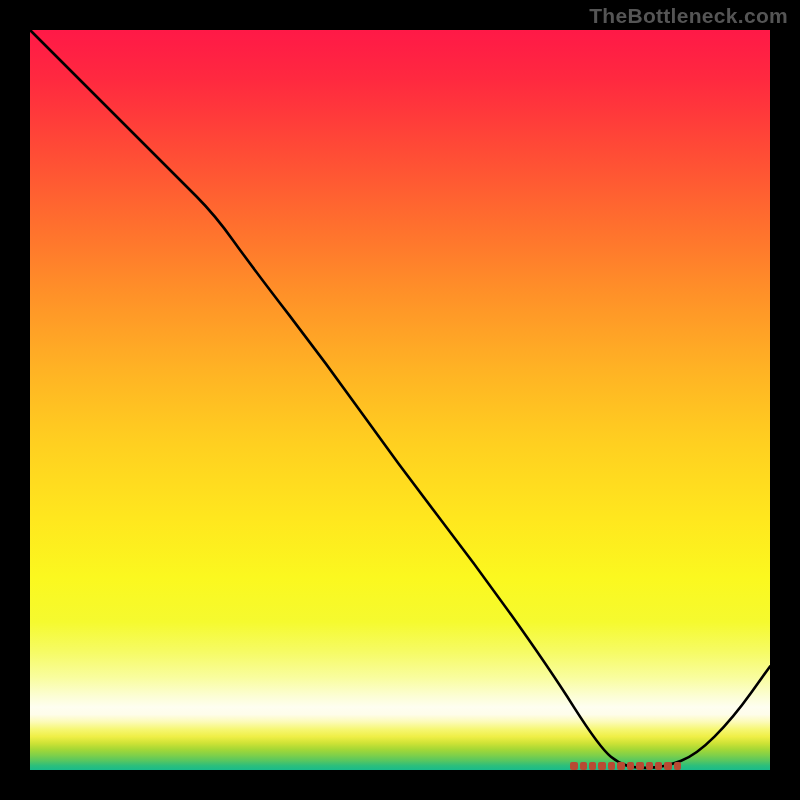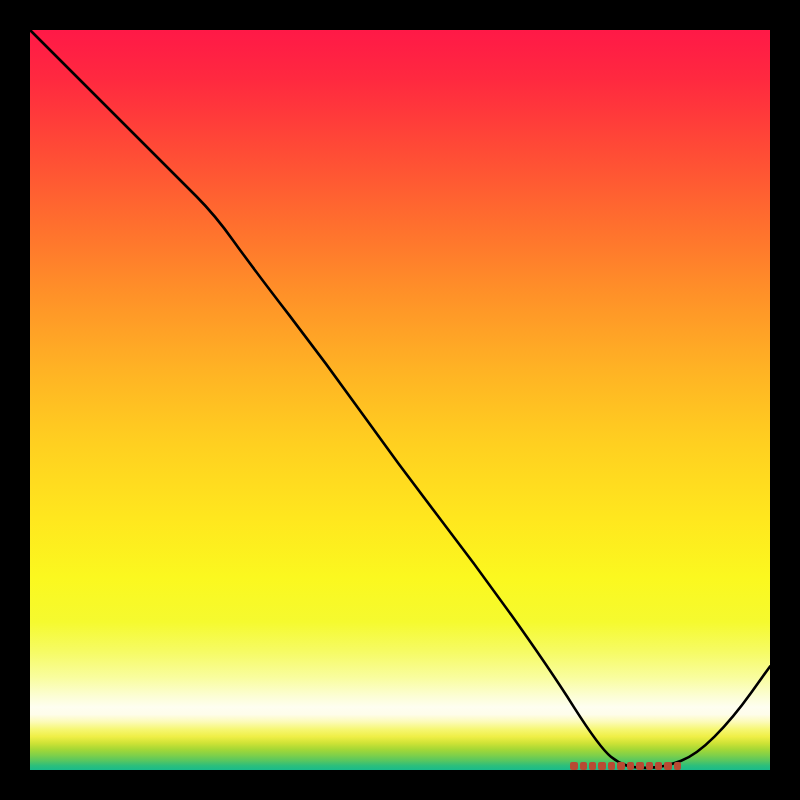--- a/index.html
+++ b/index.html
@@ -97,20 +97,21 @@
     border: 3px solid #000;
     pointer-events: none;
     box-sizing: border-box;
   }
 </style>
 </head>
 <body>
 
 <div class="stage">
 
+  <div class="watermark">TheBottleneck.com</div>
 
   <div class="plot-area">
 
     <svg class="curve-svg" viewBox="0 0 740 740" preserveAspectRatio="none">
       <path id="curve-path" class="curve-path" d="M 0.00 0.00 Q 0.00 0.00 37.00 37.00 Q 74.00 74.00 111.00 111.00 Q 148.00 148.00 166.50 166.50 Q 185.00 185.00 203.50 210.90 Q 222.00 236.80 259.00 284.90 Q 296.00 333.00 333.00 384.80 Q 370.00 436.60 407.00 484.70 Q 444.00 532.80 481.00 584.60 Q 518.00 636.40 543.90 677.10 Q 569.80 717.80 580.90 726.68 Q 592.00 735.56 603.10 737.04 Q 614.20 738.52 625.30 737.41 Q 636.40 736.30 651.20 730.75 Q 666.00 725.20 684.50 706.70 Q 703.00 688.20 721.50 662.30 T 740.00 636.40 "></path>
     </svg>
 
     <div id="marker-strip" class="marker-strip" style="left: 540.2px; top: 731.56px; width: 111px; justify-content: space-between;">
         <div class="marker-dot" style="background: rgb(184, 74, 51);"></div>
         <div class="marker-dot" style="background: rgb(184, 74, 51);"></div>

